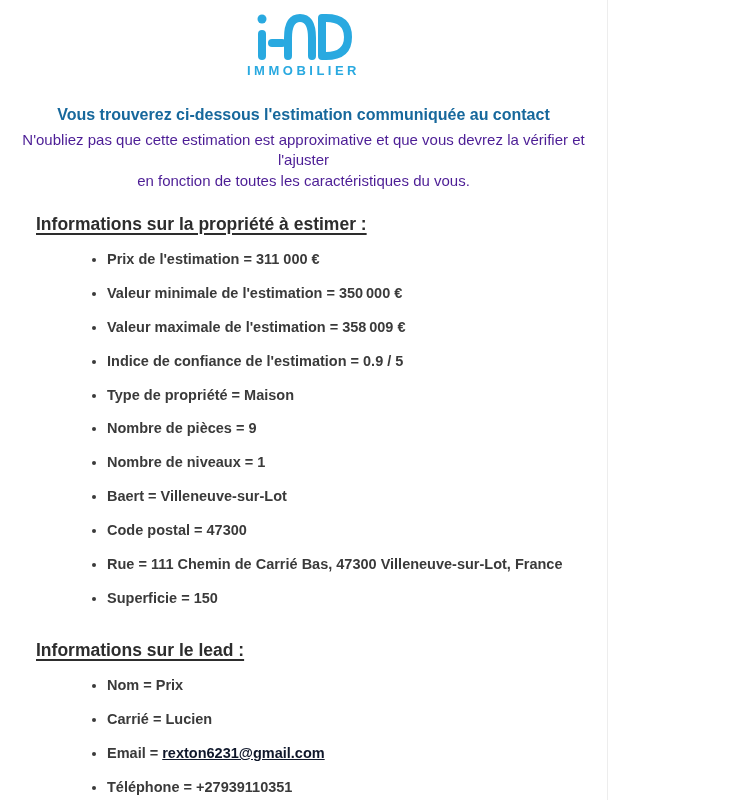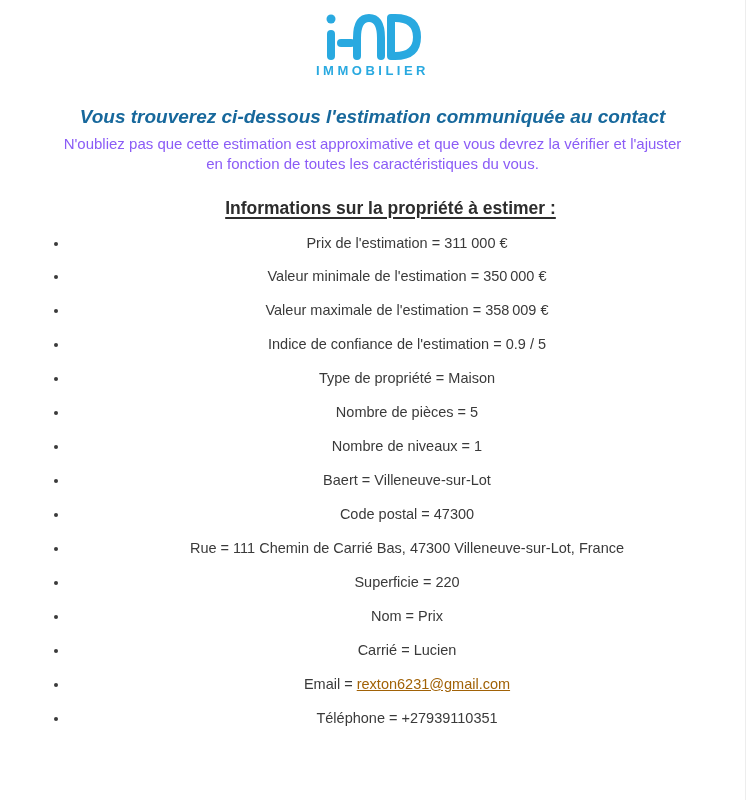--- a/index.html
+++ b/index.html
@@ -3,78 +3,78 @@
 <meta charset="utf-8">
 <style>
   html, body { margin: 0; padding: 0; }
   body {
     width: 746px;
     background: #ffffff;
     font-family: "Liberation Sans", sans-serif;
   }
   .page {
     position: relative;
-    width: 746px;
+    width: 608px;
     height: 800px;
     box-sizing: border-box;
     background: #ffffff;
     border-right: 1px solid #ededed;
     overflow: hidden;
   }
   
   .brand { text-align: center; padding-top: 10px; }
   .brand svg { display: block; margin: 0 auto; }
   .brand-sub {
     margin-top: 1px;
     font-size: 13px;
     font-weight: bold;
     letter-spacing: 3.5px;
     color: #29a9e0;
   }
   
   .title {
     margin: 28px 20px 0 20px;
-    font-size: 19px;
+    font-size: 16px;
     font-weight: bold;
     color: #17689c;
     text-align: center;
-    font-style: italic;
   }
   .subtitle {
     margin-top: 6px;
     font-size: 15px;
-    color: #8b5cf6;
+    color: #4c1d95;
     text-align: center;
     line-height: 1.35;
   }
   
-  .sections { margin-top: 4px; text-align: center; }
+  .sections { margin-top: 4px; }
   .info-section h2 {
     margin: 33px 0 0 36px;
     font-size: 17.5px;
     font-weight: bold;
     color: #2d2d2d;
     text-decoration: underline;
     text-decoration-thickness: 2px;
     text-underline-offset: 3px;
   }
   .info-section:first-child h2 { margin-top: 23px; }
   .info-section ul {
     margin: 17px 0 0 0;
-    padding-left: 69px;
+    padding-left: 107px;
     list-style: disc;
+    font-weight: bold;
   }
   .info-section li {
     font-size: 14.5px;
     color: #3a3a3a;
     margin-bottom: 18px;
     line-height: 1.1;
   }
   .info-section li::marker { color: #3a3a3a; font-size: 13px; }
-  a.email-link { color: #a16207; text-decoration: underline; cursor: pointer; }
+  a.email-link { color: #0f172a; text-decoration: underline; cursor: pointer; }
 </style>
 </head>
 <body>
 
 <div class="page">
 
   <div class="brand">
     <svg width="104" height="52" viewBox="0 0 104 52" fill="none" stroke="#29a9e0" stroke-width="8" stroke-linecap="round" stroke-linejoin="round">
       <circle cx="10" cy="9" r="4.5" fill="#29a9e0" stroke="none"></circle>
       <path d="M10 24 L10 46"></path>
@@ -94,29 +94,30 @@
 
   <div class="sections" id="sections">
       <section class="info-section">
         <h2>Informations sur la propriété à estimer :</h2>
         <ul>
           <li><span>Prix de l'estimation = 311 000 €</span></li>
           <li><span>Valeur minimale de l'estimation = 350 000 €</span></li>
           <li><span>Valeur maximale de l'estimation = 358 009 €</span></li>
           <li><span>Indice de confiance de l'estimation = 0.9 / 5</span></li>
           <li><span>Type de propriété = Maison</span></li>
-          <li><span>Nombre de pièces = 5</span></li>
+          <li><span>Nombre de pièces = 9</span></li>
           <li><span>Nombre de niveaux = 1</span></li>
           <li><span>Baert = Villeneuve-sur-Lot</span></li>
           <li><span>Code postal = 47300</span></li>
           <li><span>Rue = 111 Chemin de Carrié Bas, 47300 Villeneuve-sur-Lot, France</span></li>
-          <li><span>Superficie = 220</span></li>
+          <li><span>Superficie = 150</span></li>
         </ul>
       </section>
       <section class="info-section">
+        <h2>Informations sur le lead :</h2>
         <ul>
           <li><span>Nom = Prix</span></li>
           <li><span>Carrié = Lucien</span></li>
           <li><span>Email = </span><a class="email-link" href="#">rexton6231@gmail.com</a></li>
           <li><span>Téléphone = +27939110351</span></li>
         </ul>
       </section>
     </div>
 
 </div>

